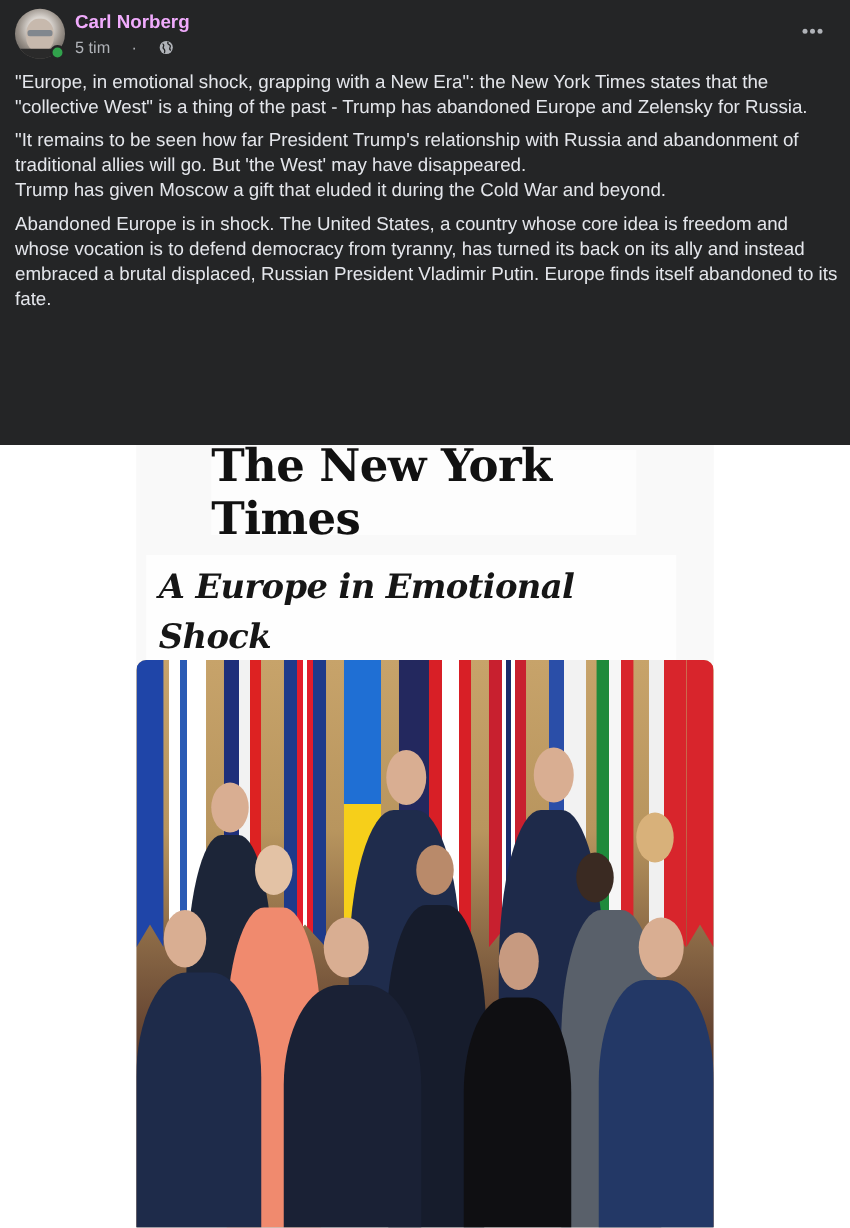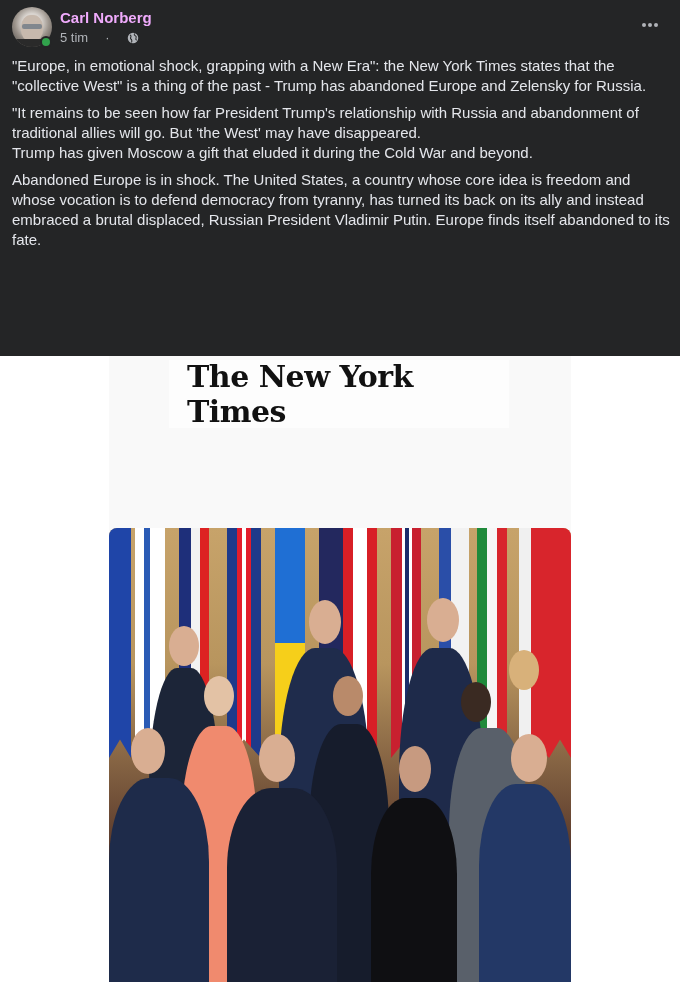--- a/index.html
+++ b/index.html
@@ -21,21 +21,21 @@
 
     .more-button { position: absolute; left: 636px; top: 14px; width: 28px; height: 22px; display: flex; align-items: center; justify-content: center; gap: 2px; cursor: pointer; }
     .more-button .dot { width: 4px; height: 4px; border-radius: 50%; background: #b0b3b8; }
 
     .post-body { position: absolute; left: 12px; top: 56px; width: 662px; color: #e4e6eb; font-size: 15px; line-height: 20px; }
     .post-body p { margin-bottom: 7px; white-space: pre-line; }
 
     .media { position: absolute; left: 0; top: 356px; width: 680px; height: 626px; background: #ffffff; }
     .media-card { position: absolute; left: 109px; top: 0; width: 462px; height: 626px; background: #f9f9f9; overflow: hidden; }
     .nyt-logo-box { position: absolute; left: 60px; top: 4px; width: 340px; height: 68px; background: #fdfdfd; display: flex; align-items: center; justify-content: center; }
-    .nyt-logo { font-family: "DejaVu Serif", serif; font-weight: bold; font-size: 30px; color: #111; letter-spacing: -0.5px; margin-left: 18px; }
+    .nyt-logo { font-family: "DejaVu Serif", serif; font-weight: bold; font-size: 36px; color: #111; letter-spacing: -0.5px; }
     .headline-box { position: absolute; left: 8px; top: 88px; width: 424px; height: 84px; background: #fefefe; }
     .headline { position: absolute; left: 10px; top: 6px; font-family: "DejaVu Serif", serif; font-style: italic; font-weight: bold; font-size: 27px; line-height: 40px; color: #161616; letter-spacing: -0.5px; }
 
     .photo { position: absolute; left: 0; top: 172px; width: 462px; height: 454px; border-radius: 8px 8px 0 0; overflow: hidden;
       background: linear-gradient(180deg, #c7a36a 0%, #b8955e 30%, #5a3a2c 70%, #3a1f1a 100%); }
     .flag { position: absolute; top: 0; width: 30px; height: 230px; clip-path: polygon(0 0, 100% 0, 100% 100%, 50% 92%, 0 100%); }
     .person { position: absolute; border-radius: 40% 40% 6px 6px; }
     .head { position: absolute; border-radius: 50%; background: #d9ae92; }
   </style>
 </head>
@@ -71,20 +71,26 @@
 Trump has given Moscow a gift that eluded it during the Cold War and beyond.</p>
     <p>Abandoned Europe is in shock. The United States, a country whose core idea is freedom and whose vocation is to defend democracy from tyranny, has turned its back on its ally and instead embraced a brutal displaced, Russian President Vladimir Putin. Europe finds itself abandoned to its fate.</p>
   </div>
 </div>
 
 <div class="media">
   <div class="media-card">
     <div class="nyt-logo-box">
       <span class="nyt-logo">The New York Times</span>
     </div>
+    <div class="headline-box">
+      <div class="headline">
+        <div>A Europe in Emotional Shock</div>
+        <div>Grapples With a New Era</div>
+      </div>
+    </div>
 
     <div class="photo">
 
       <div class="flag" style="left:0;width:22px;background:#1f45a8;"></div>
       <div class="flag" style="left:26px;background:linear-gradient(90deg,#fff 0 30%,#2a5bb5 30% 50%,#fff 50%);"></div>
       <div class="flag" style="left:70px;background:linear-gradient(90deg,#1e2f7a 0 40%,#f2f2f2 40% 70%,#d22 70%);"></div>
       <div class="flag" style="left:118px;width:34px;background:linear-gradient(90deg,#1e3a8a 0 30%,#e21d2b 30% 45%,#fff 45% 55%,#e21d2b 55% 70%,#1e3a8a 70%);"></div>
       <div class="flag" style="left:166px;background:linear-gradient(180deg,#1f6fd4 0 50%,#f6cf1a 50%);"></div>
       <div class="flag" style="left:210px;background:#23285e;"></div>
       <div class="flag" style="left:234px;width:34px;background:linear-gradient(90deg,#d81f26 0 30%,#fff 30% 70%,#d81f26 70%);"></div>

